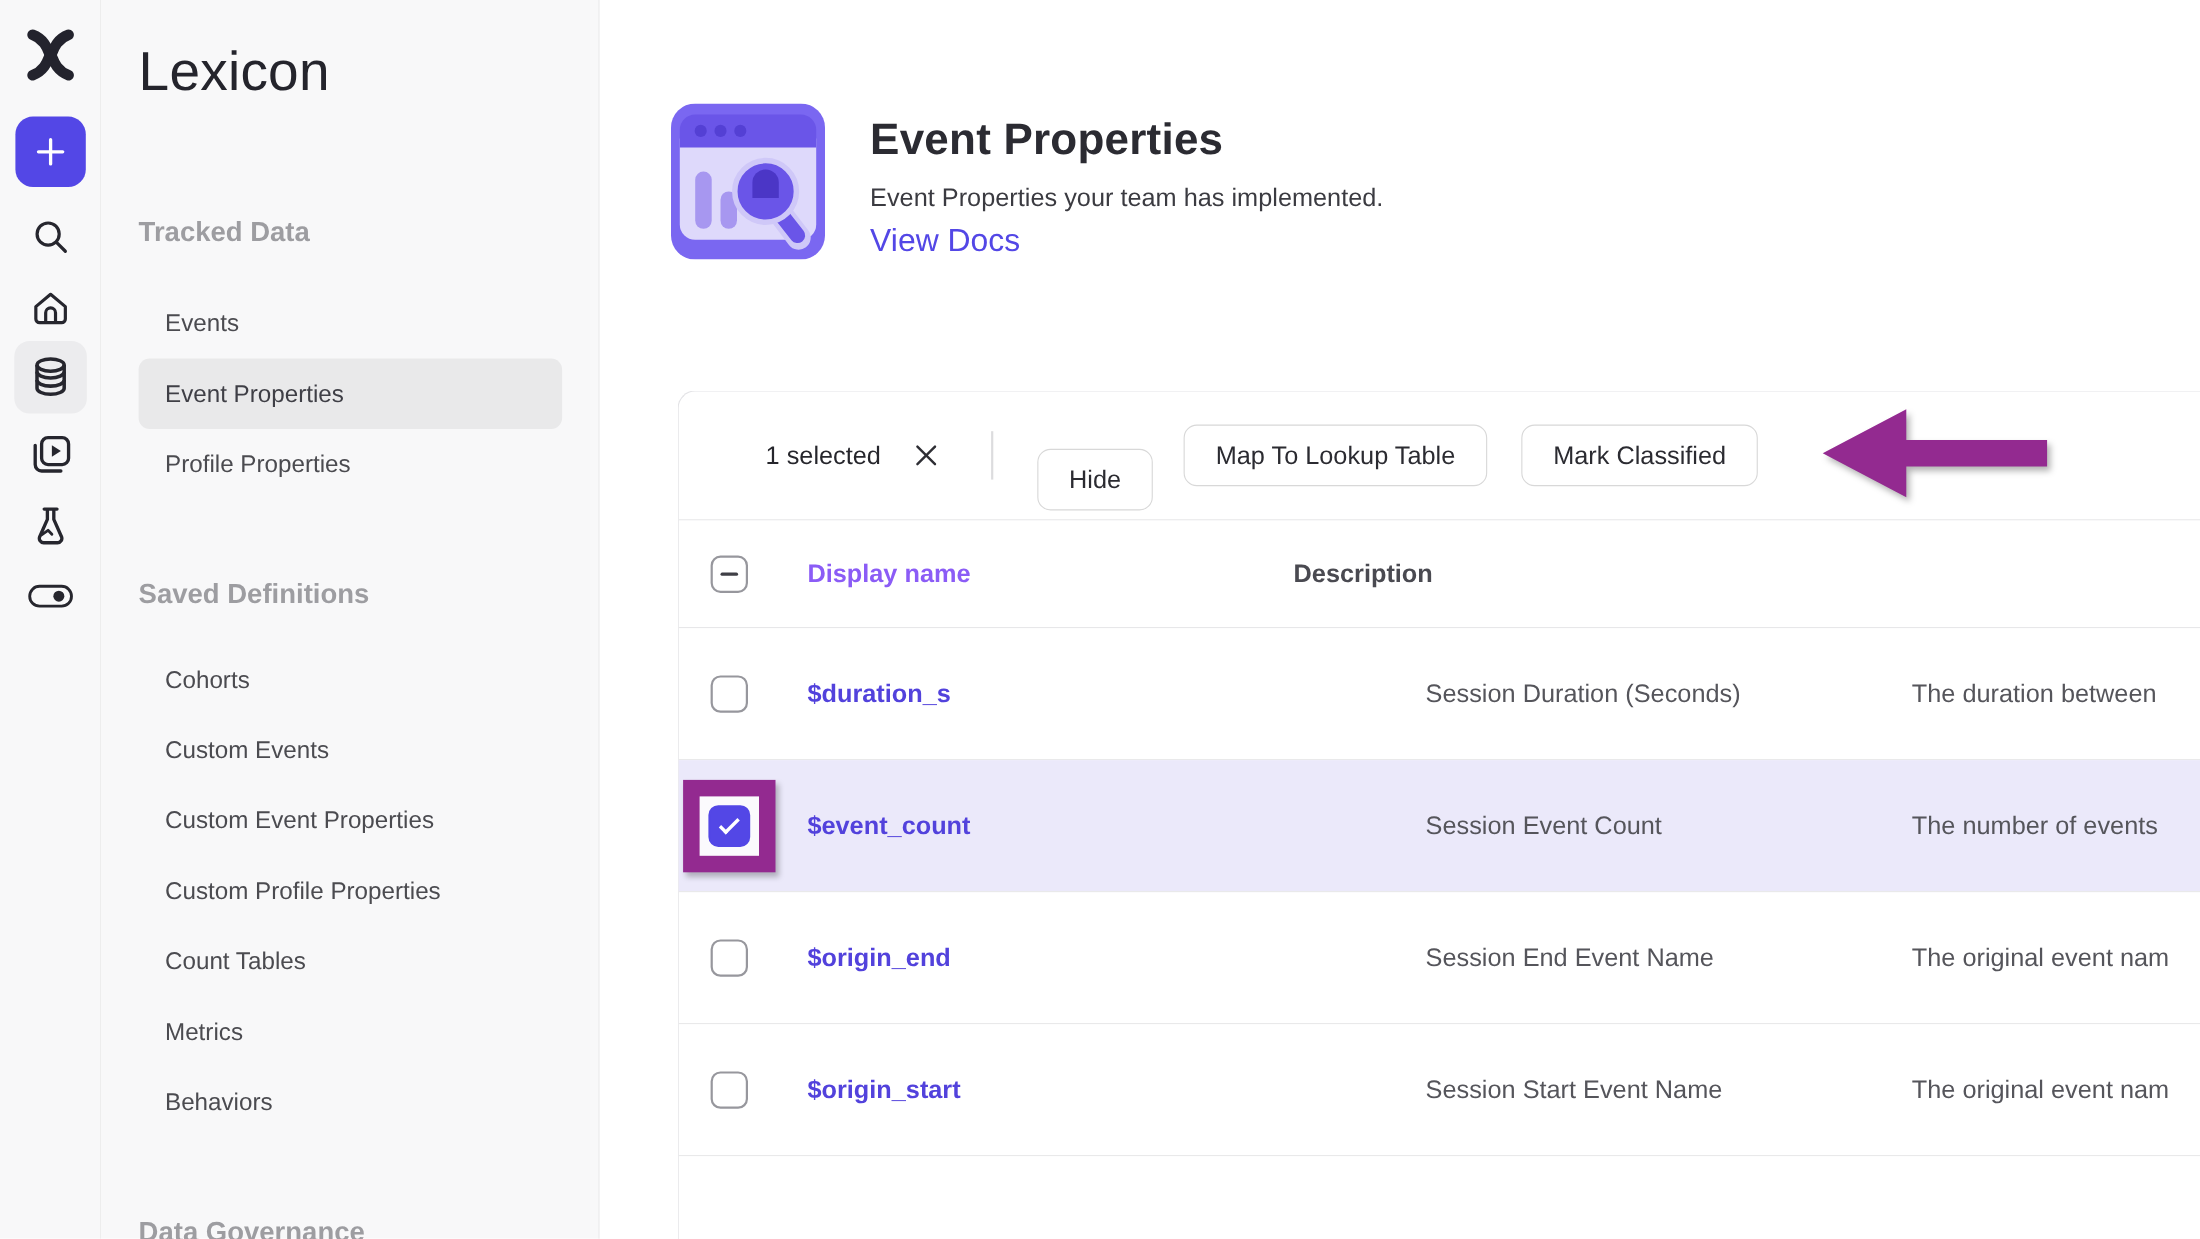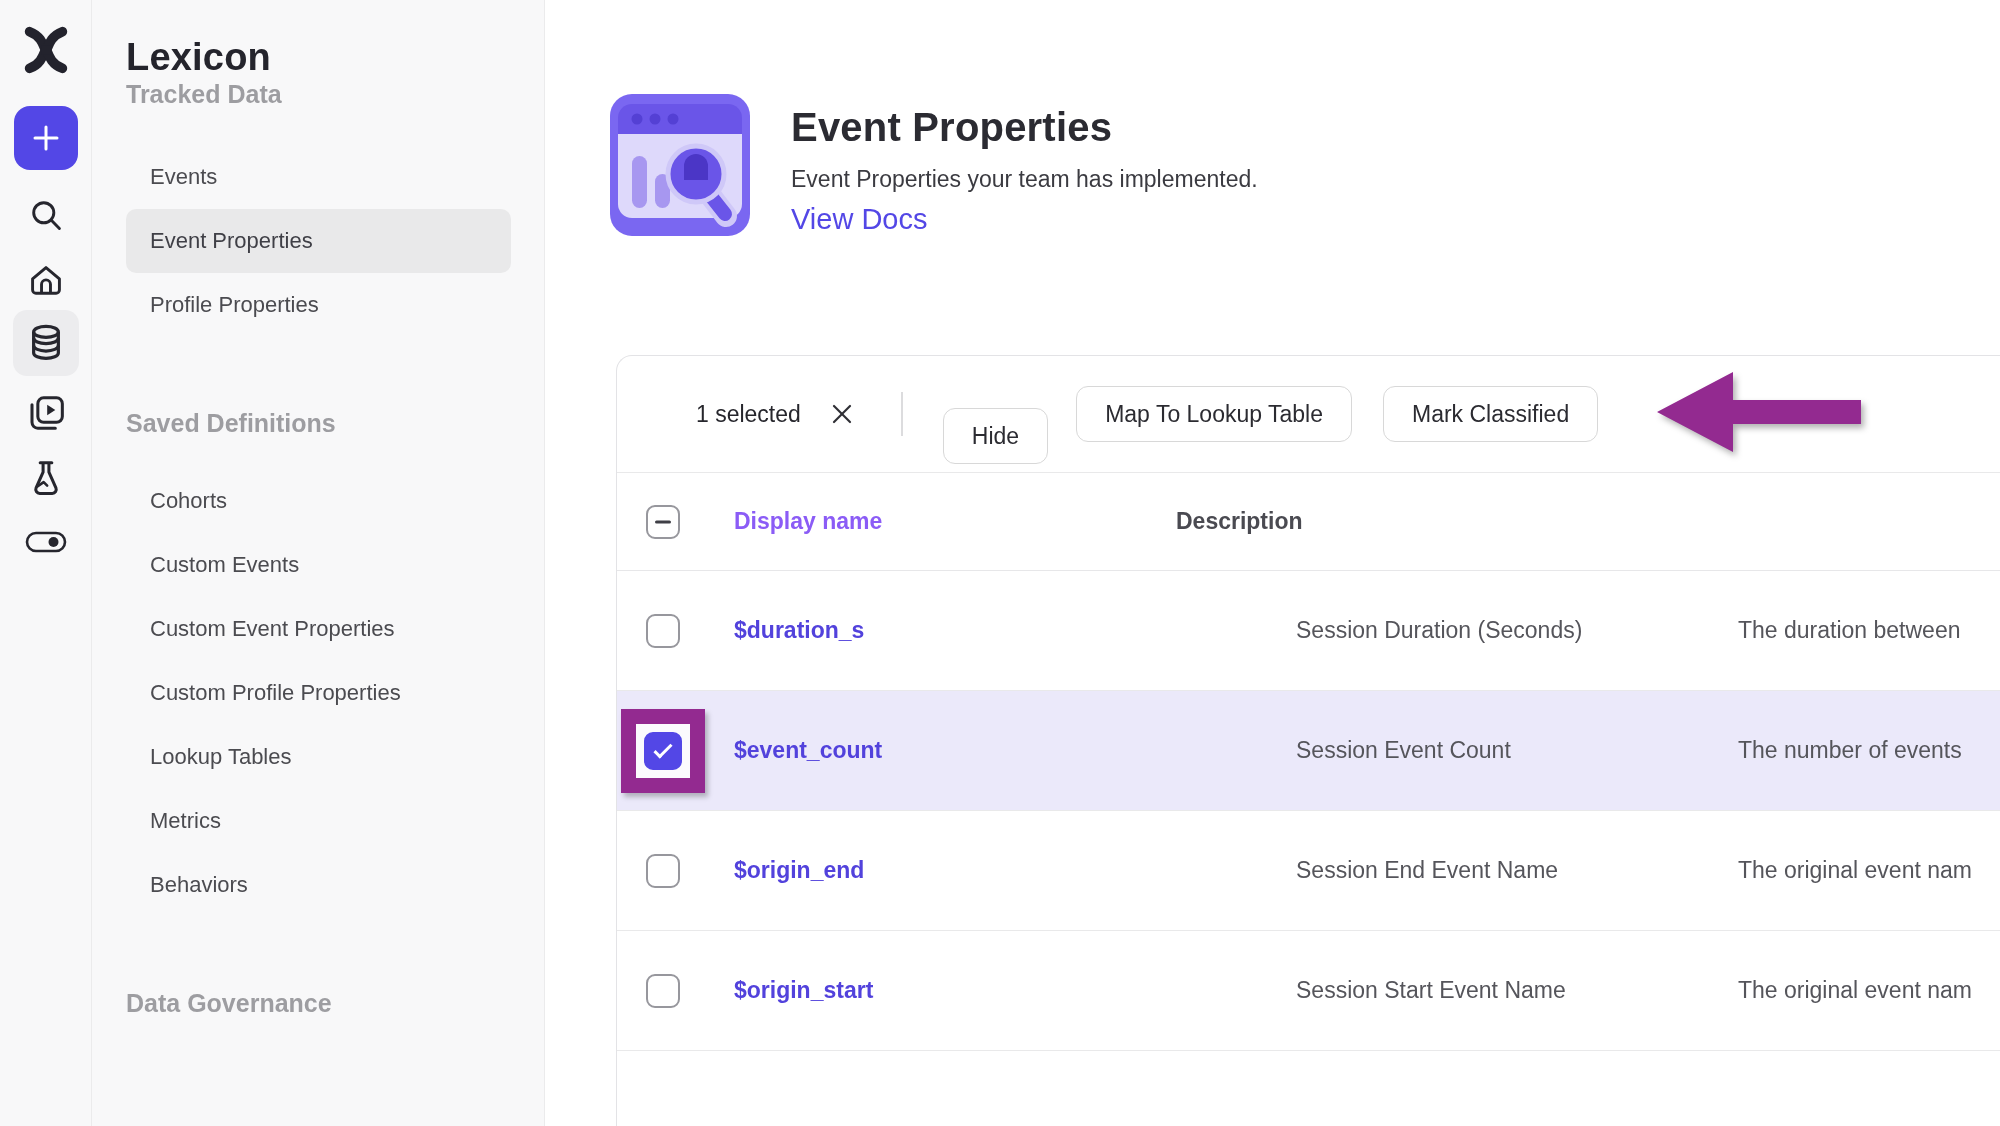--- a/index.html
+++ b/index.html
@@ -17,23 +17,23 @@
   .home-btn   { top:261px; width:40px; height:40px; }
   .db-btn     { top:310px; width:66px; height:66px; background:#ececee; border-radius:14px; }
   .boards-btn { top:392px; width:42px; height:42px; }
   .flask-btn  { top:457px; width:42px; height:42px; }
   .toggle-btn { top:524px; width:44px; height:36px; }
   .rail svg { display:block; }
 
   
   .sidebar { position:absolute; left:92px; top:0; width:453px; height:1126px;
              background:#f8f8f9; border-right:1px solid #ebebec; padding:36px 0 0 34px; }
-  .sidebar-title { font-size:38px; font-weight:700; color:#24242c; letter-spacing:.2px; }
+  .sidebar-title { font-size:50px; font-weight:400; color:#24242c; letter-spacing:.2px; }
   .section-header { height:30px; line-height:30px; font-size:25px; font-weight:700; color:#9d9da1; }
-  .sh-tracked { }
+  .sh-tracked { margin-top:102px; }
   .sh-saved   { margin-top:71px; }
   .sh-gov     { margin-top:71px; }
   .nav-group { width:385px; }
   .nav-group.first { margin-top:36px; }
   .nav-group.second { margin-top:31px; }
   .nav-item { height:64px; display:flex; align-items:center; padding-left:24px;
               font-size:22px; color:#4b4b50; border-radius:10px; cursor:pointer; }
   .nav-item.active { background:#e9e9ea; color:#3f3f46; }
 
   
@@ -155,21 +155,21 @@
     <div class="nav-item active">Event Properties</div>
     <div class="nav-item">Profile Properties</div>
   </div>
 
   <div class="section-header sh-saved">Saved Definitions</div>
   <div class="nav-group second">
     <div class="nav-item">Cohorts</div>
     <div class="nav-item">Custom Events</div>
     <div class="nav-item">Custom Event Properties</div>
     <div class="nav-item">Custom Profile Properties</div>
-    <div class="nav-item">Lookup Tables</div>
+    <div class="nav-item">Count Tables</div>
     <div class="nav-item">Metrics</div>
     <div class="nav-item">Behaviors</div>
   </div>
 
   <div class="section-header sh-gov">Data Governance</div>
 </div>
 
 <svg class="app-icon" viewBox="0 0 140 142">
   <rect x="0" y="0" width="140" height="142" rx="22" fill="#7a67f1"></rect>
   <path d="M8 32 h124 v78 a14 14 0 0 1 -14 14 H22 a14 14 0 0 1 -14 -14 Z" fill="#ded9fb"></path>

